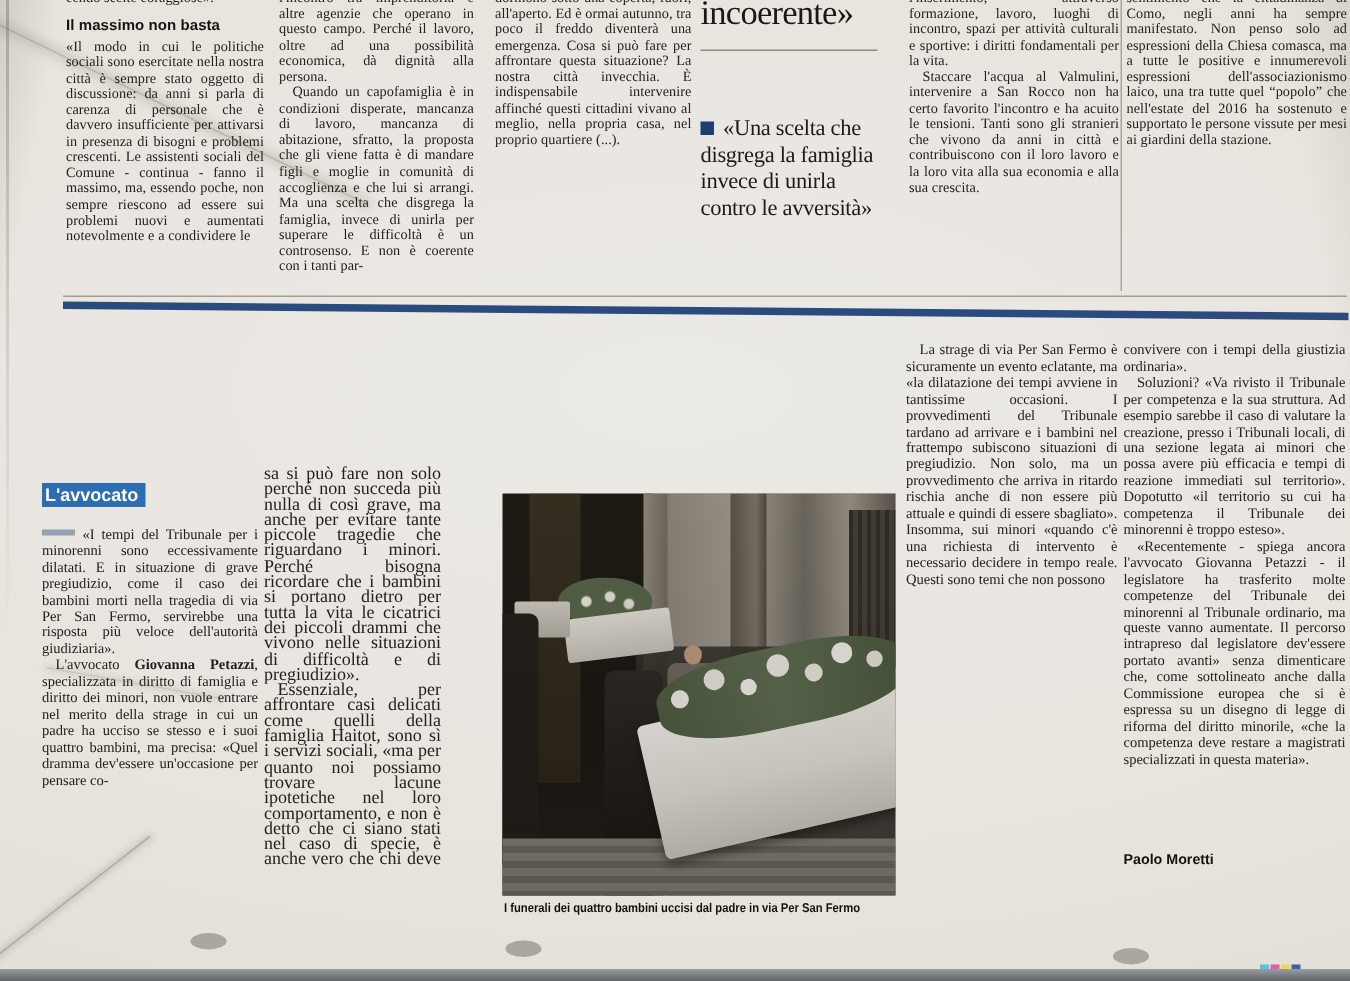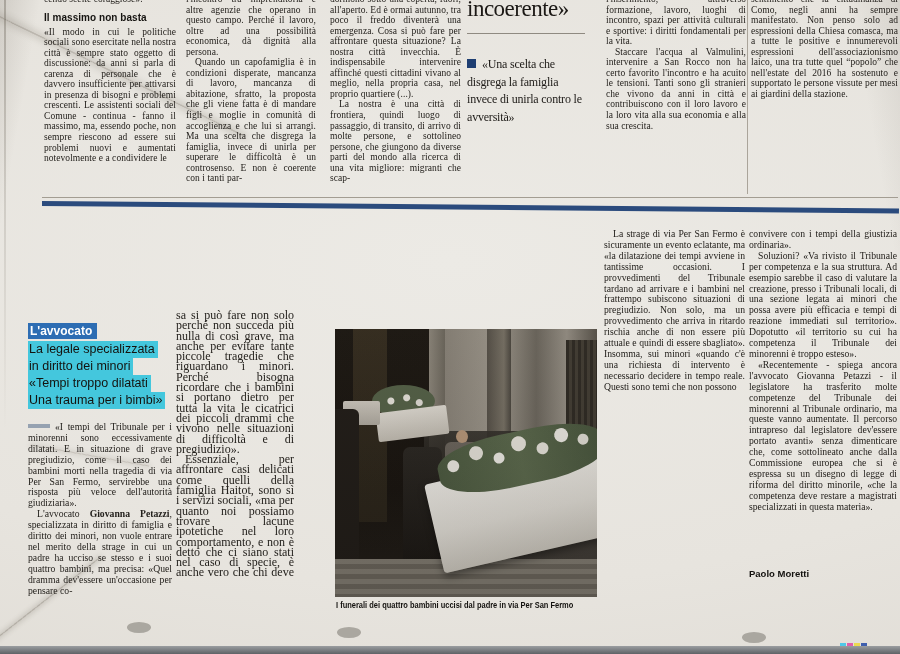--- a/index.html
+++ b/index.html
@@ -17,21 +17,21 @@
   .ab{font-size:9.7px;line-height:10.9px;}
   .col p{margin:0;}
   .col p.ind{text-indent:9px;}
   .subhead{font-family:"Liberation Sans",sans-serif;font-weight:bold;font-size:10px;
            line-height:11px;margin:7px 0 4px 0;text-align:left;color:#161411;}
   
   .qcol{position:absolute;left:467px;top:-4px;width:124px;height:215px;overflow:visible;}
   .prev-headline{font-family:"Liberation Serif",serif;font-size:23px;line-height:26px;
                  letter-spacing:-.5px;color:#1b1815;white-space:nowrap;}
   .qrule{border:0;border-top:1px solid #8f8a81;margin:11px 0 0 0;width:118px;}
-  .pullquote{margin-top:22px;font-size:12px;line-height:17.6px;color:#1d1a17;
+  .pullquote{margin-top:44px;font-size:15px;line-height:17.6px;color:#1d1a17;
              text-align:left;letter-spacing:-.2px;}
   .q-square{display:inline-block;width:9px;height:9px;background:#1e3e72;margin-right:6px;}
   
   .thin-rule{position:absolute;left:42px;top:197px;width:856px;height:1px;background:#a39d92;}
   .navy-bar{position:absolute;left:42px;top:201px;width:857px;height:5px;background:#2b4b7d;
             transform:rotate(.5deg);transform-origin:0 50%;}
   .vrule{position:absolute;width:1px;background:#aaa49a;}
   
   .headline{position:absolute;left:26px;top:217px;width:640px;color:#14110e;}
   .headline .hl{font-family:"Liberation Serif",serif;font-weight:bold;font-size:43px;
@@ -84,21 +84,20 @@
     <p>«Il modo in cui le politiche sociali sono esercitate nella nostra città è sempre stato oggetto di discussione: da anni si parla di carenza di personale che è davvero insufficiente per attivarsi in presenza di bisogni e problemi crescenti. Le assistenti sociali del Comune - continua - fanno il massimo, ma, essendo poche, non sempre riescono ad essere sui problemi nuovi e aumentati notevolmente e a condividere le</p>
   </div>
 
   <div class="col ts" style="left:186px;top:-6px;width:130px;height:203px;">
     <p>l'incontro tra imprenditoria e altre agenzie che operano in questo campo. Perché il lavoro, oltre ad una possibilità economica, dà dignità alla persona.</p>
     <p class="ind">Quando un capofamiglia è in condizioni disperate, mancanza di lavoro, mancanza di abitazione, sfratto, la proposta che gli viene fatta è di mandare figli e moglie in comunità di accoglienza e che lui si arrangi. Ma una scelta che disgrega la famiglia, invece di unirla per superare le difficoltà è un controsenso. E non è coerente con i tanti par-</p>
   </div>
 
   <div class="col ts" style="left:330px;top:-6px;width:131px;height:203px;">
     <p>dormono sotto una coperta, fuori, all'aperto. Ed è ormai autunno, tra poco il freddo diventerà una emergenza. Cosa si può fare per affrontare questa situazione? La nostra città invecchia. È indispensabile intervenire affinché questi cittadini vivano al meglio, nella propria casa, nel proprio quartiere (...).</p>
-    <p class="ind">La nostra è una città di frontiera, quindi luogo di passaggio, di transito, di arrivo di molte persone, e sottolineo persone, che giungono da diverse parti del mondo alla ricerca di una vita migliore: migranti che scap-</p>
   </div>
 
   <div class="qcol">
     <div class="prev-headline">incoerente»</div>
     <hr class="qrule">
     <div class="pullquote">
       <span class="q-square"></span><span>«Una scelta che disgrega la famiglia invece di unirla contro le avversità»</span>
     </div>
   </div>
 
@@ -112,26 +111,20 @@
   </div>
 
   <div class="vrule" style="left:747px;top:0;height:194px;"></div>
 
   <div class="thin-rule"></div>
   <div class="navy-bar"></div>
 
 
   <div class="sidebar">
     <span class="kicker">L'avvocato</span>
-    <div class="standfirst">
-      <span>La legale specializzata</span><br>
-      <span>in diritto dei minori</span><br>
-      <span>«Tempi troppo dilatati</span><br>
-      <span>Una trauma per i bimbi»</span>
-    </div>
     <div class="col ab sb-body" style="position:static;width:144px;">
       <p><span class="lead-dash"></span><span>«I tempi del Tribunale per i minorenni sono eccessivamente dilatati. E in situazione di grave pregiudizio, come il caso dei bambini morti nella tragedia di via Per San Fermo, servirebbe una risposta più veloce dell'autorità giudiziaria».</span></p>
       <p class="ind"><span>L'avvocato </span><span class="bname">Giovanna Petazzi</span><span>, specializzata in diritto di famiglia e diritto dei minori, non vuole entrare nel merito della strage in cui un padre ha ucciso se stesso e i suoi quattro bambini, ma precisa: «Quel dramma dev'essere un'occasione per pensare co-</span></p>
     </div>
   </div>
 
   <div class="col ab" style="left:176px;top:310px;width:118px;height:268px;font-size:12px;line-height:10.3px;">
     <p>sa si può fare non solo perché non succeda più nulla di così grave, ma anche per evitare tante piccole tragedie che riguardano i minori. Perché bisogna ricordare che i bambini si portano dietro per tutta la vita le cicatrici dei piccoli drammi che vivono nelle situazioni di difficoltà e di pregiudizio».</p>
     <p class="ind">Essenziale, per affrontare casi delicati come quelli della famiglia Haitot, sono sì i servizi sociali, «ma per quanto noi possiamo trovare lacune ipotetiche nel loro comportamento, e non è detto che ci siano stati nel caso di specie, è anche vero che chi deve prendere delle decisioni in questi momenti è il Tribunale». Lasciare ancora i bambini con un padre che ha dato segnali preoccupanti o prov-</p>
   </div>

